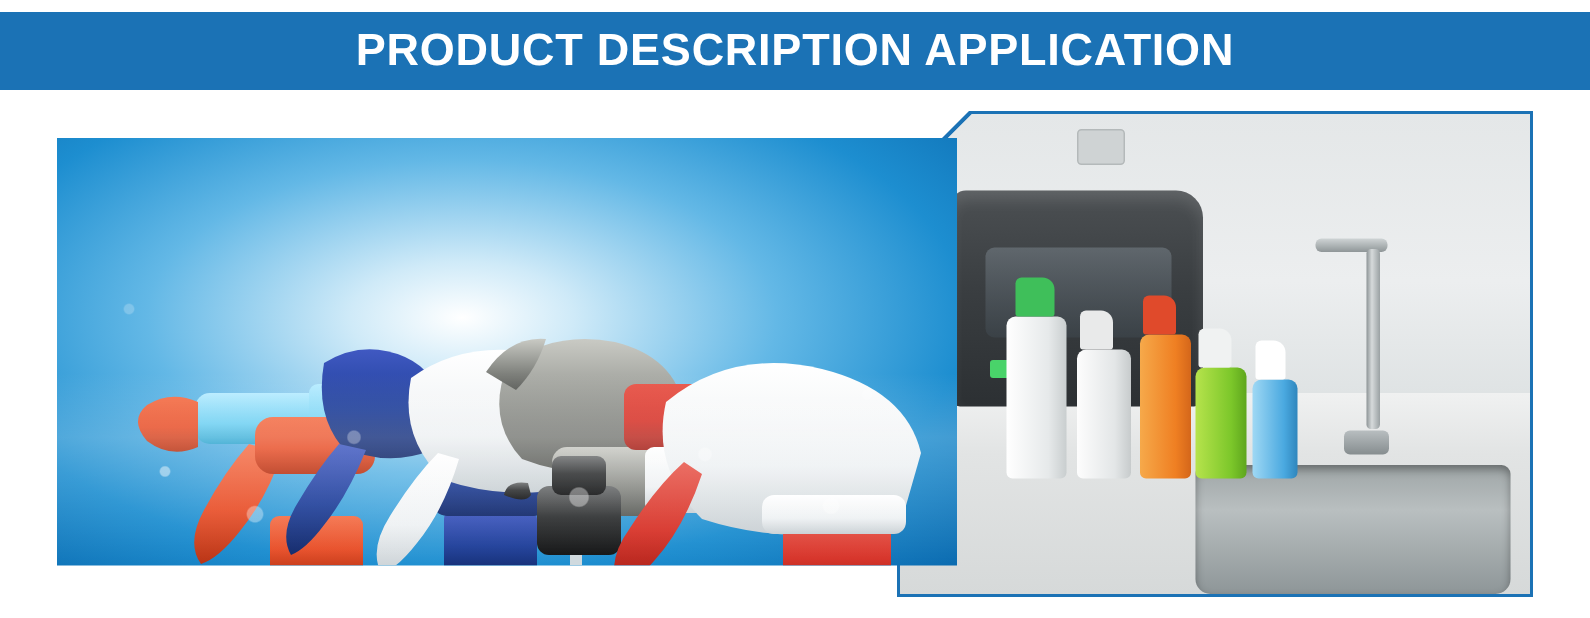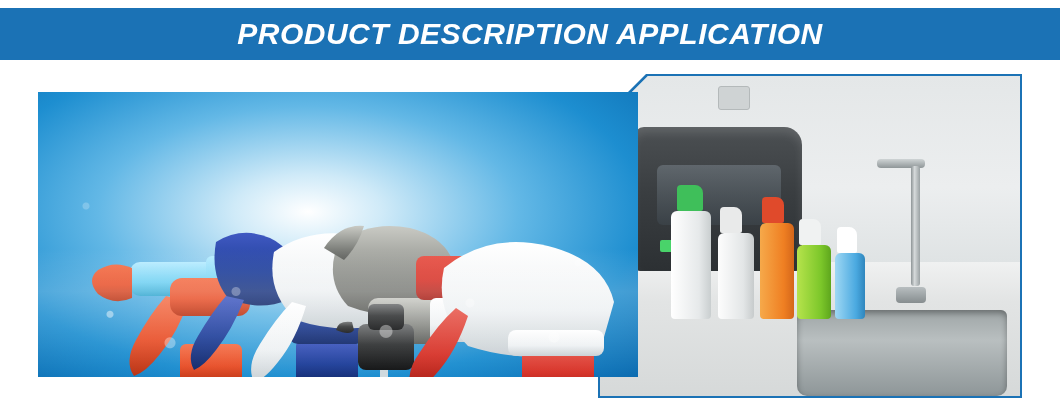--- a/index.html
+++ b/index.html
@@ -28,21 +28,20 @@
     justify-content: center;
   }
   .banner-title {
     color: #ffffff;
     font-size: 30px;
     font-weight: bold;
     letter-spacing: 0.5px;
     text-align: right;
     font-family: "Liberation Sans", sans-serif;
     line-height: 1;
-    font-style: italic;
   }
 
   
   .content {
     position: absolute;
     left: 0;
     top: 60px;
     width: 1060px;
     height: 352px;
   }

